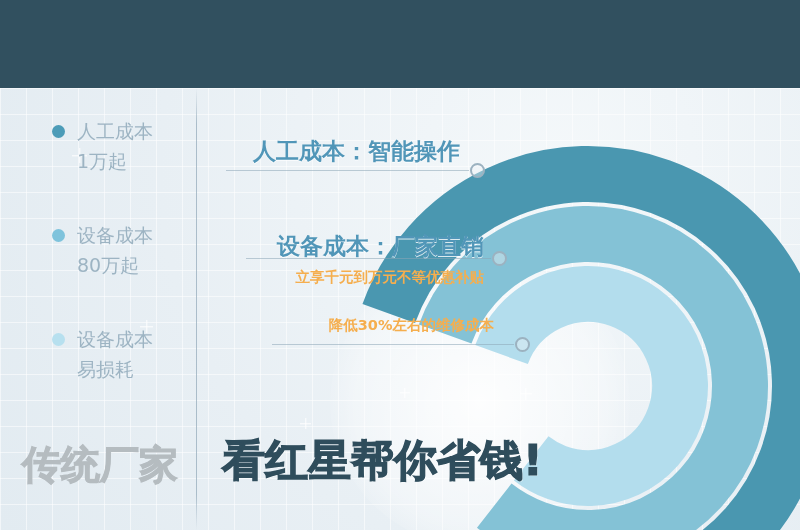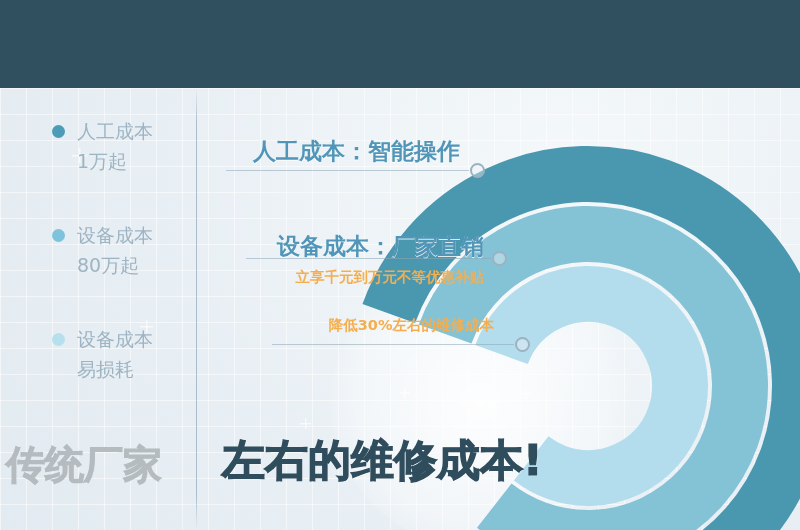--- a/index.html
+++ b/index.html
@@ -185,21 +185,21 @@
     height: 15px;
     border: 2px solid #9cb2c0;
     border-radius: 50%;
     background: rgba(240,245,248,0.4);
     box-sizing: border-box;
   }
 
   
   .bottom-left {
     position: absolute;
-    left: 6px;
+    left: 22px;
     top: 350px;
     color: #b5bcc0;
     font-size: 39px;
     font-weight: bold;
     letter-spacing: 0px;
     white-space: nowrap;
     z-index: 9;
     font-family: Liberation Serif, serif;
     -webkit-text-stroke: 1px #b5bcc0;
   }
@@ -298,16 +298,16 @@
 
       <div class="row" style="left:206px; top:222px; width:278px;">
         <div class="row-sub">降低30%左右的维修成本</div>
       </div>
       <div class="row-rule" style="left:262px; top:256px; width:242px;"></div>
       <div class="row-node" style="left:505px; top:249px;"></div>
 
     </div>
 
     <div class="bottom-left">传统厂家</div>
-    <div class="bottom-right">左右的维修成本!</div>
+    <div class="bottom-right">看红星帮你省钱!</div>
 
   </div>
 </div>
 
 </body></html>

